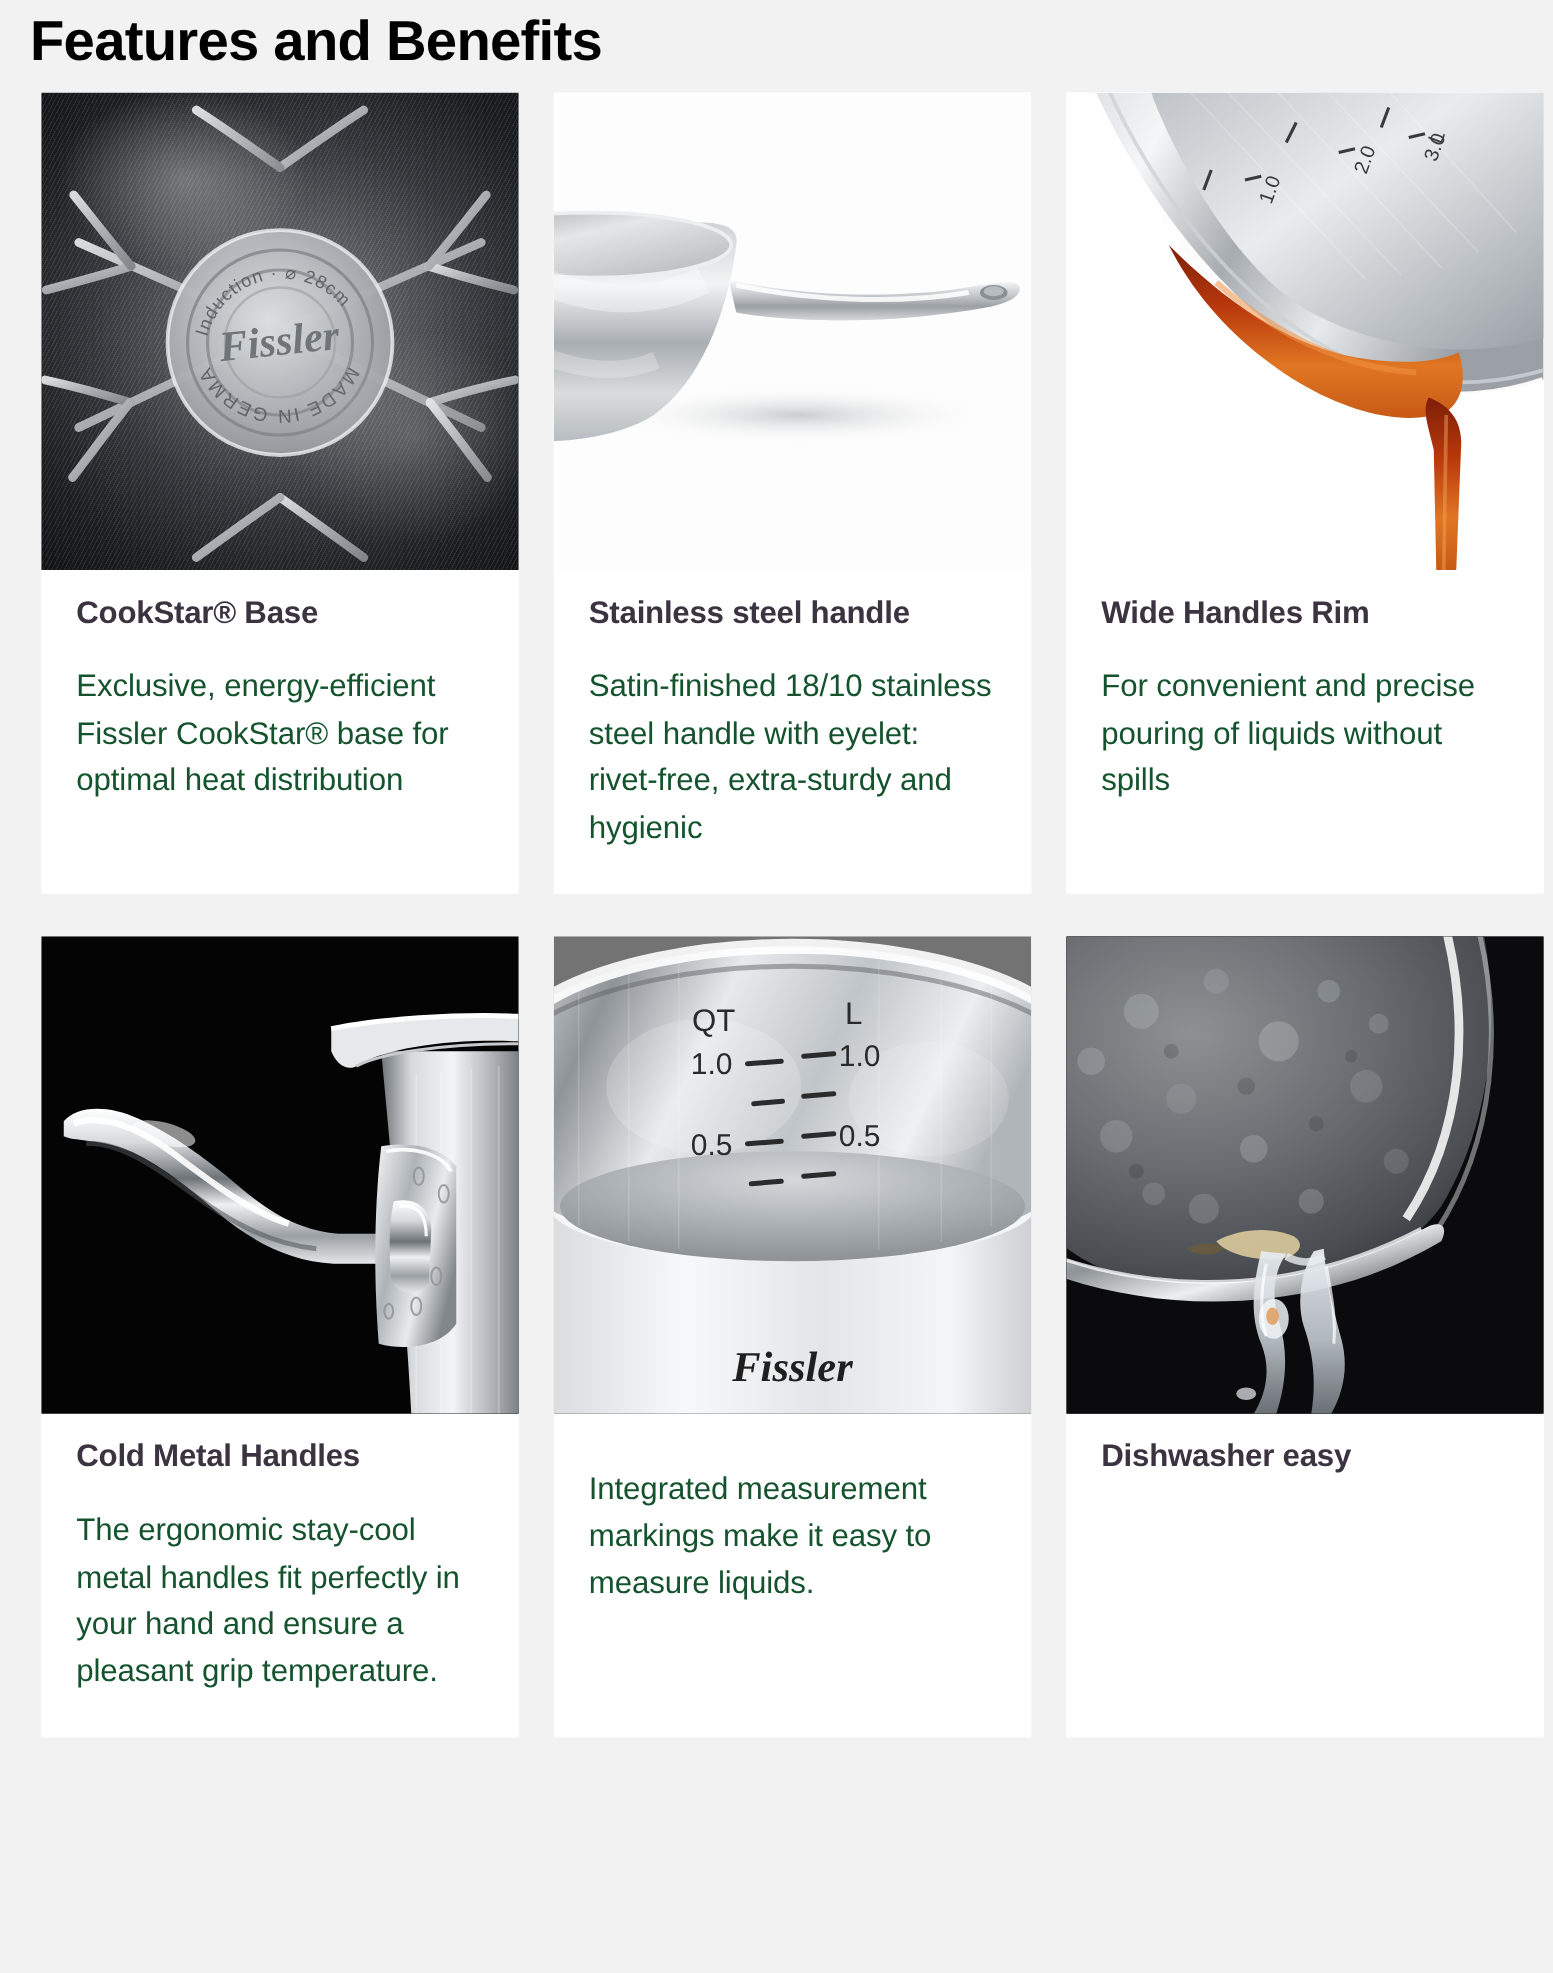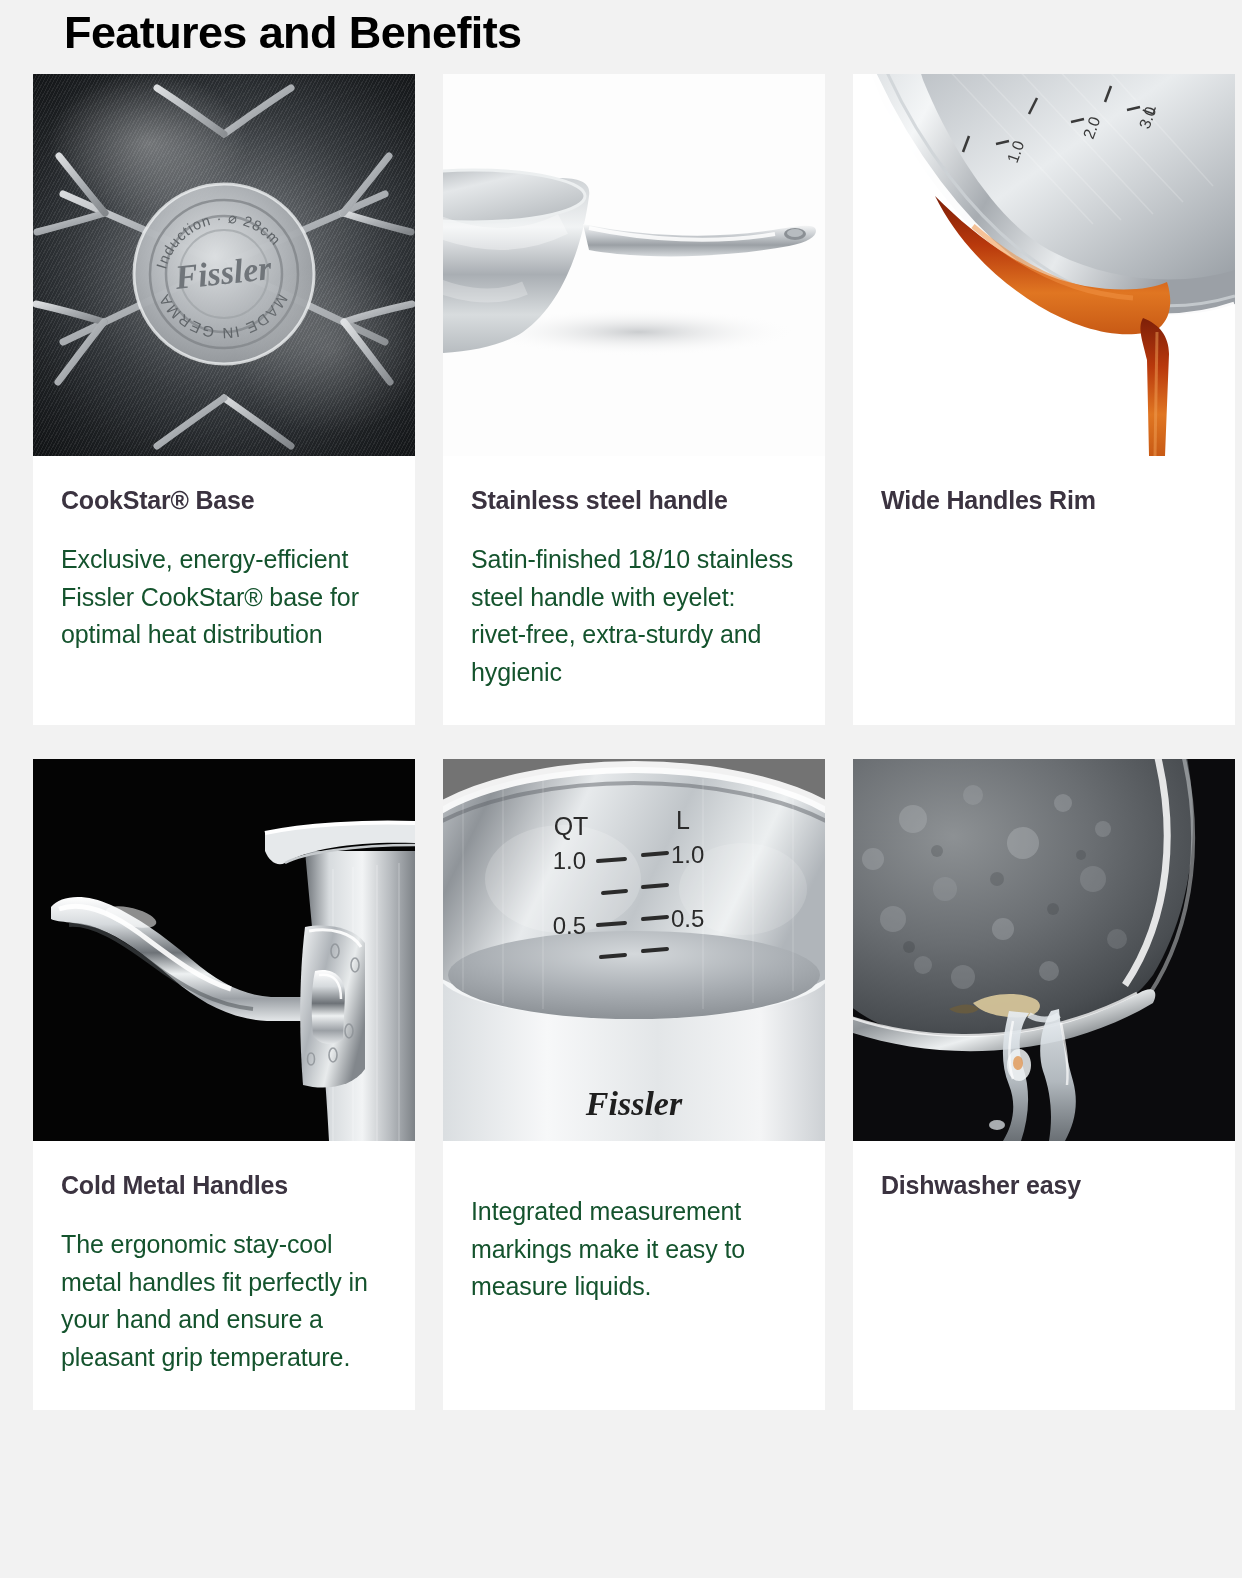--- a/index.html
+++ b/index.html
@@ -21,21 +21,20 @@
 
   .page-title {
     position: absolute;
     left: 24px;
     top: 6px;
     font-size: 45px;
     font-weight: 700;
     letter-spacing: -0.6px;
     color: #000000;
     line-height: 1.2;
-    margin-left: 40px;
   }
 
   .grid {
     position: absolute;
     left: 33px;
     top: 74px;
     width: 1190px;
     display: grid;
     grid-template-columns: 382px 382px 382px;
     column-gap: 28px;
@@ -52,21 +51,21 @@
   .card-media {
     width: 382px;
     height: 382px;
     position: relative;
     overflow: hidden;
     background: #ffffff;
     flex: none;
   }
 
   .card-body {
-    padding: 28px 28px 34px 28px;
+    padding: 18px 28px 34px 28px;
   }
 
   .card-title {
     font-size: 25px;
     font-weight: 700;
     color: #3b3340;
     line-height: 1.32;
     letter-spacing: -0.2px;
   }
 
@@ -321,20 +320,21 @@
           <path d="M 290 244 C 306 250 316 262 316 280 L 312 382 L 296 382 L 294 286
                    C 290 268 284 254 290 244 Z" fill="url(#sauce)"></path>
           <path d="M 120 152 C 168 194 220 220 280 224" stroke="#f09243" stroke-width="5" fill="none" opacity="0.55"></path>
           <path d="M 304 258 L 302 382" stroke="#f0a056" stroke-width="3" fill="none" opacity="0.5"></path>
 
           <path d="M -20 170 C 40 230 120 278 210 292 L 210 382 L -20 382 Z" fill="#ffffff" opacity="0.0"></path>
         </svg>
       </div>
       <div class="card-body">
         <div class="card-title">Wide Handles Rim</div>
+        <div class="card-desc">For convenient and precise pouring of liquids without spills</div>
       </div>
     </div>
 
     <div class="card">
       <div class="card-media img-handle">
         <svg viewBox="0 0 382 382">
           <defs>
             <linearGradient id="potSide" x1="0" y1="0" x2="1" y2="0">
               <stop offset="0%" stop-color="#6e7378"></stop>
               <stop offset="22%" stop-color="#d7dbde"></stop>

